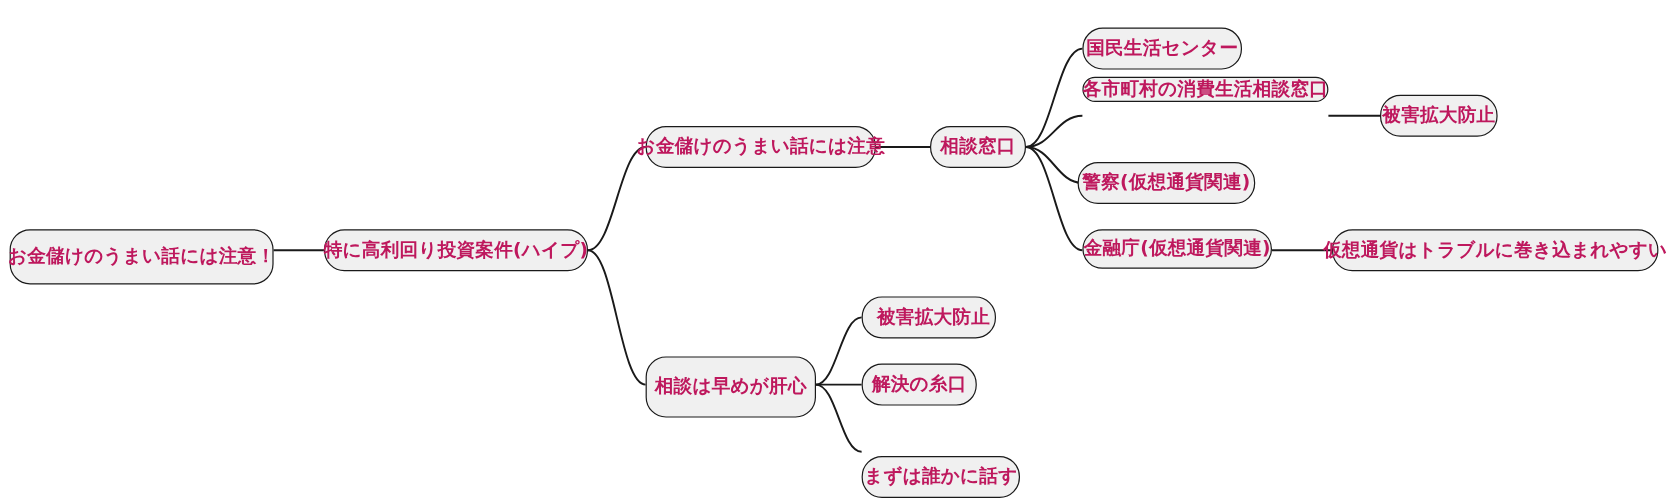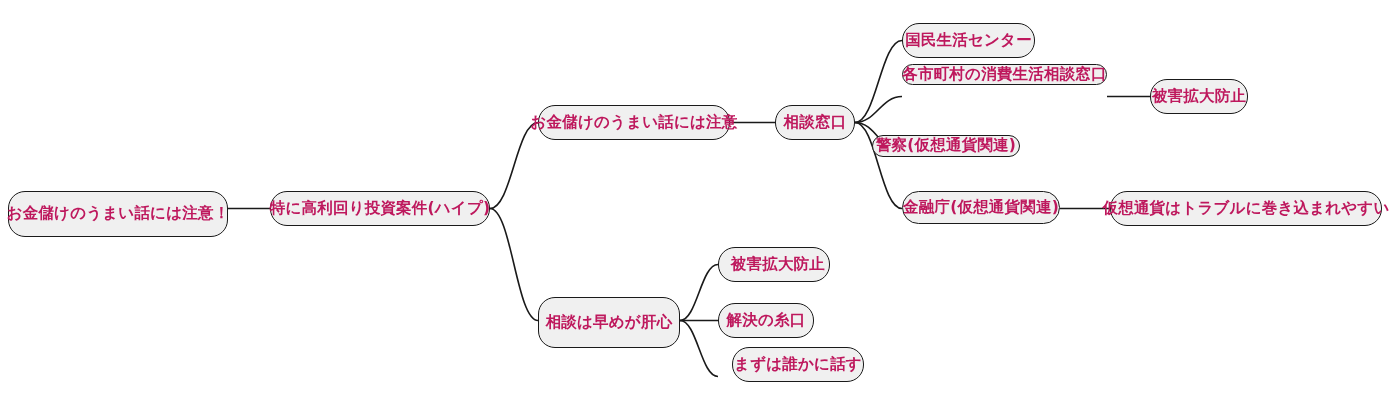--- a/index.html
+++ b/index.html
@@ -80,35 +80,35 @@
       </div>
       <div class="node" style="left: 775px; top: 105px; width: 80px; height: 35px;">
         <span>相談窓口</span>
       </div>
       <div class="node" style="left: 902px; top: 23px; width: 133px; height: 35px;">
         <span>国民生活センター</span>
       </div>
       <div class="node" style="left: 902px; top: 64px; width: 205px; height: 21px;">
         <span>各市町村の消費生活相談窓口</span>
       </div>
-      <div class="node" style="left: 872px; top: 135px; width: 148px; height: 22px; text-align: center;">
+      <div class="node" style="left: 898px; top: 135px; width: 148px; height: 35px; text-align: center;">
         <span>警察(仮想通貨関連)</span>
       </div>
       <div class="node" style="left: 902px; top: 191px; width: 158px; height: 33px;">
         <span>金融庁(仮想通貨関連)</span>
       </div>
       <div class="node" style="left: 1150px; top: 79px; width: 98px; height: 35px;">
         <span>被害拡大防止</span>
       </div>
       <div class="node" style="left: 1110px; top: 191px; width: 272px; height: 35px;">
         <span>仮想通貨はトラブルに巻き込まれやすい</span>
       </div>
       <div class="node" style="left: 718px; top: 247px; width: 112px; height: 35px; justify-content: flex-end;">
         <span>被害拡大防止</span>
       </div>
       <div class="node" style="left: 718px; top: 303px; width: 96px; height: 35px;">
         <span>解決の糸口</span>
       </div>
-      <div class="node" style="left: 718px; top: 347px; width: 132px; height: 35px; margin-left: 14px;">
+      <div class="node" style="left: 718px; top: 380px; width: 132px; height: 35px;">
         <span>まずは誰かに話す</span>
       </div>
     </div>
 </div>
 
 </body></html>

